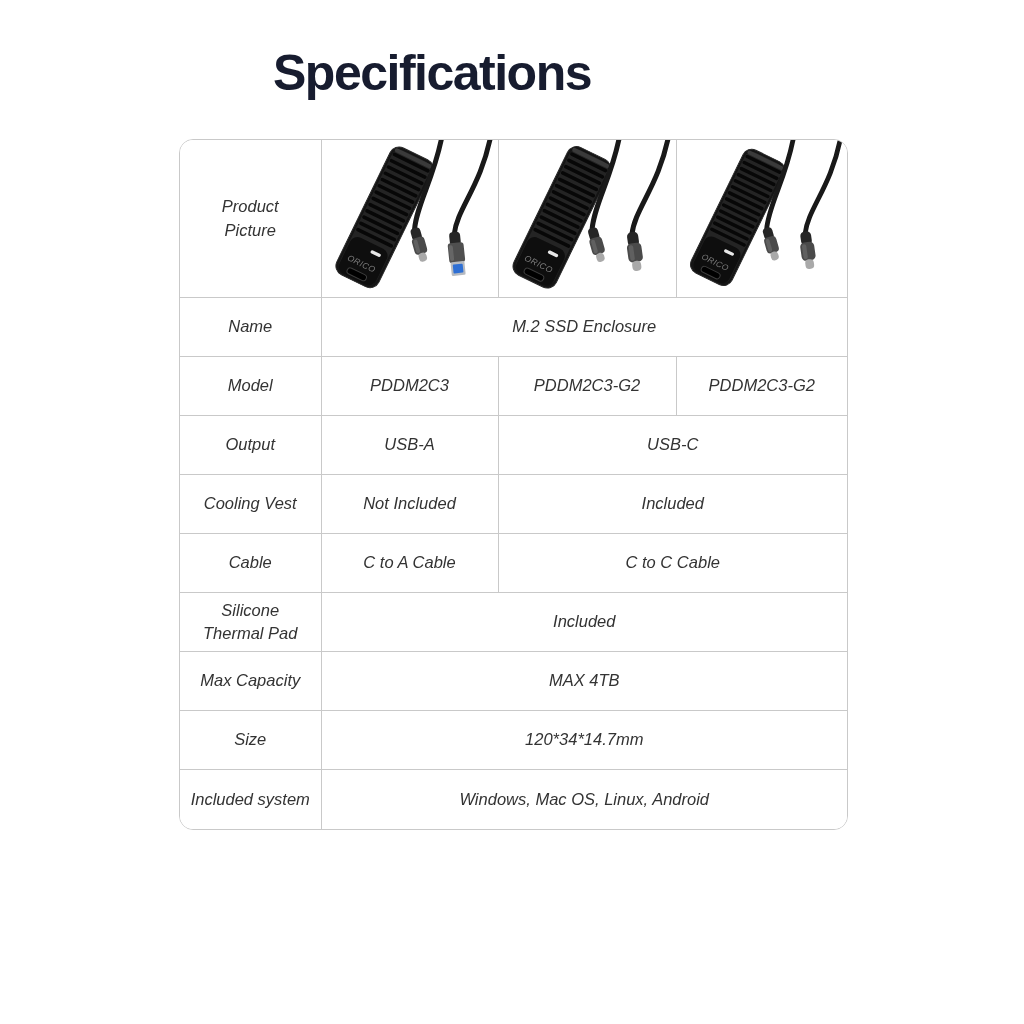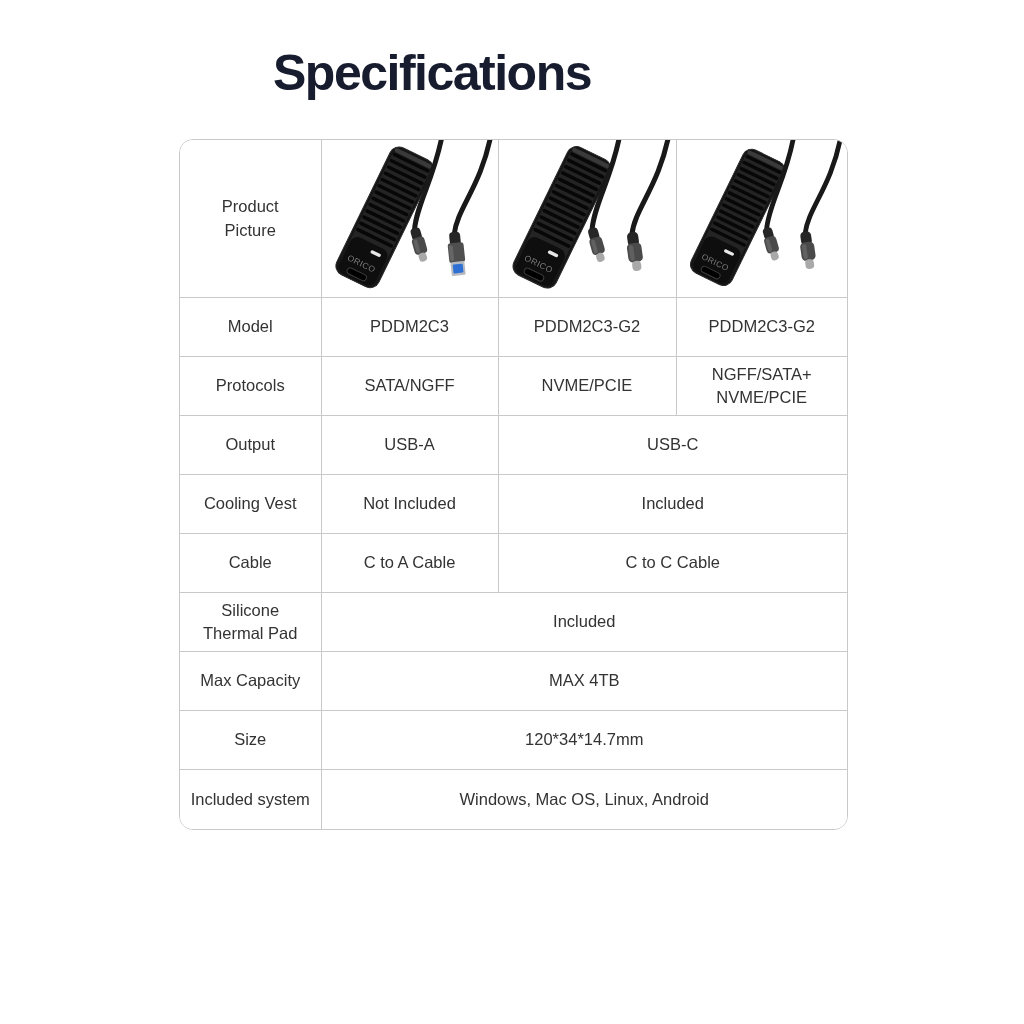--- a/index.html
+++ b/index.html
@@ -16,21 +16,21 @@
   .title{
     position:absolute;top:44px;left:0;width:864px;
     text-align:center;font-size:50px;font-weight:bold;letter-spacing:-1.5px;
     color:var(--accent);
   }
   .tablewrap{
     position:absolute;left:179px;top:139px;width:667px;
     border:1px solid var(--border);border-radius:14px;overflow:hidden;
     background:#fff;
   }
-  table{border-collapse:collapse;table-layout:fixed;width:667px;}
+  table{border-collapse:collapse;table-layout:fixed;width:667px;font-style:italic;}
   col.c0{width:141px;}col.c1{width:177px;}col.c2{width:178px;}col.c3{width:171px;}
   td{
     border:1px solid var(--border);
     text-align:center;vertical-align:middle;
     color:var(--text);font-size:16.5px;line-height:1.4;
     padding:4px 8px;background:#fff;
   }
   tr:first-child>td{border-top:none;}
   tr:last-child>td{border-bottom:none;}
   td:first-child{border-left:none;}
@@ -138,35 +138,32 @@
                 <use href="#plugc"></use>
               </g>
             <path class="cable" d="M170,-6 C160,46 136,68 133,94"></path>
             <g transform="translate(133,92) rotate(-8) scale(1.12)">
                 <use href="#plugc"></use>
               </g>
           </svg>
         </td>
       </tr>
 
+      <tr>
+        <td>Name</td>
+        <td colspan="3">M.2 SSD Enclosure</td>
+      </tr>
 
       <tr>
         <td>Model</td>
         <td>PDDM2C3</td>
         <td>PDDM2C3-G2</td>
         <td>PDDM2C3-G2</td>
       </tr>
 
-      <tr>
-        <td>Protocols</td>
-        <td>SATA/NGFF</td>
-        <td>NVME/PCIE</td>
-        <td class="pre">NGFF/SATA+
-NVME/PCIE</td>
-      </tr>
 
       <tr>
         <td>Output</td>
         <td>USB-A</td>
         <td colspan="2">USB-C</td>
       </tr>
 
 
       <tr>
         <td>Cooling Vest</td>

